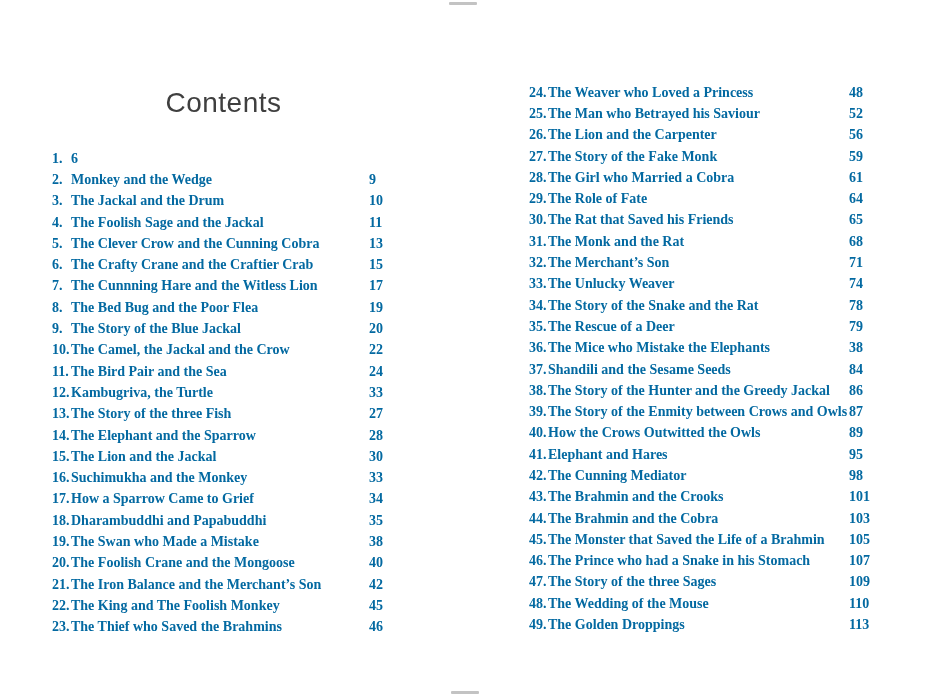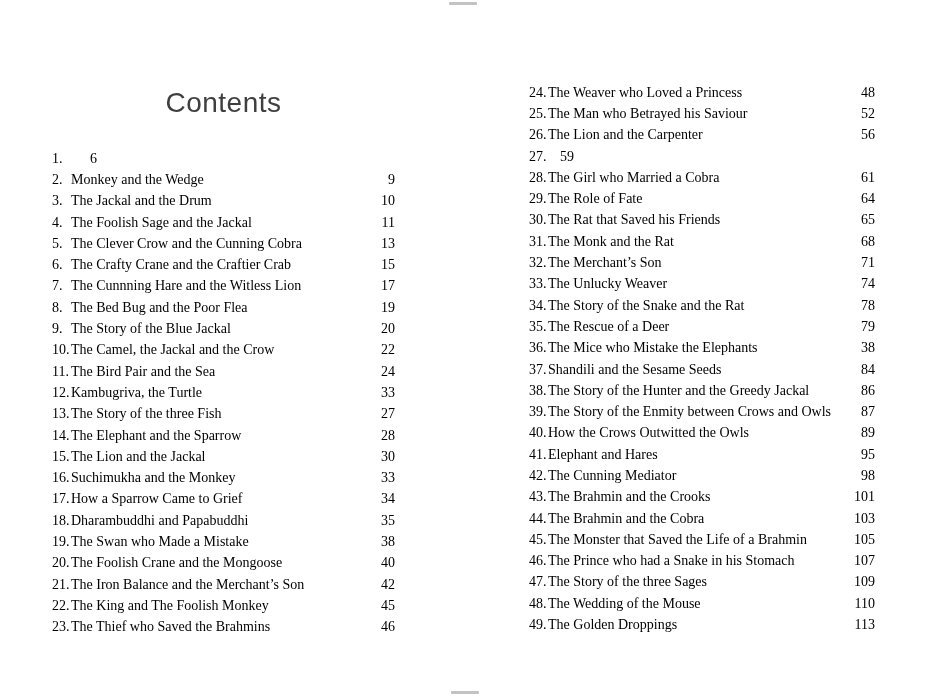--- a/index.html
+++ b/index.html
@@ -47,35 +47,36 @@
     list-style: none;
   }
   .toc-list.left  { left: 52px;  top: 148px; width: 343px; }
   .toc-list.right { left: 529px; top: 82px;  width: 346px; }
 
   .toc-row {
     display: flex;
     align-items: center;
     height: 21.3px;
     font-size: 14px;
-    color: #000000;
+    color: #0369a1;
     white-space: nowrap;
+    font-weight: bold;
   }
   .toc-row .num {
     flex: none;
     width: 19px;
   }
   .toc-row .title {
     flex: 1;
     overflow: hidden;
   }
   .toc-row .pg {
     flex: none;
     min-width: 26px;
-    text-align: right;
+    text-align: left;
   }
 </style>
 </head>
 <body>
 
 <div class="spread">
 
   <div class="fold-mark top"></div>
 
   <div>
@@ -235,20 +236,21 @@
   </li>
 
   <li class="toc-row">
     <span class="num">26.</span>
     <span class="title">The Lion and the Carpenter</span>
     <span class="pg">56</span>
   </li>
 
   <li class="toc-row">
     <span class="num">27.</span>
+    <span class="title">The Story of the Fake Monk</span>
     <span class="pg">59</span>
   </li>
 
   <li class="toc-row">
     <span class="num">28.</span>
     <span class="title">The Girl who Married a Cobra</span>
     <span class="pg">61</span>
   </li>
 
   <li class="toc-row">

